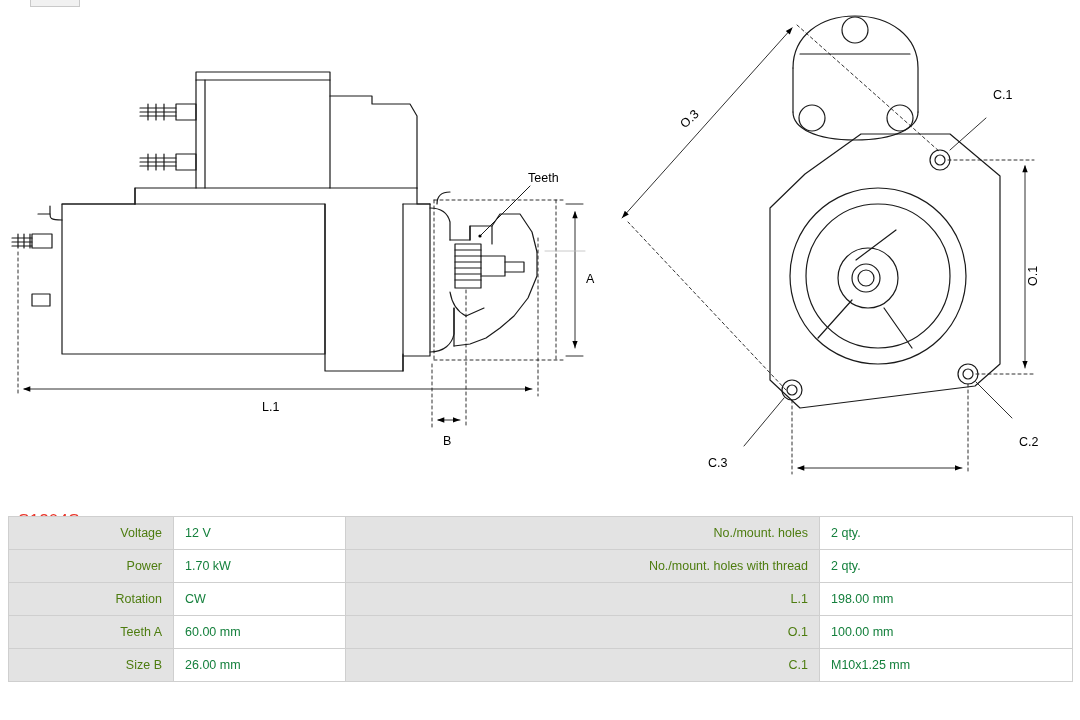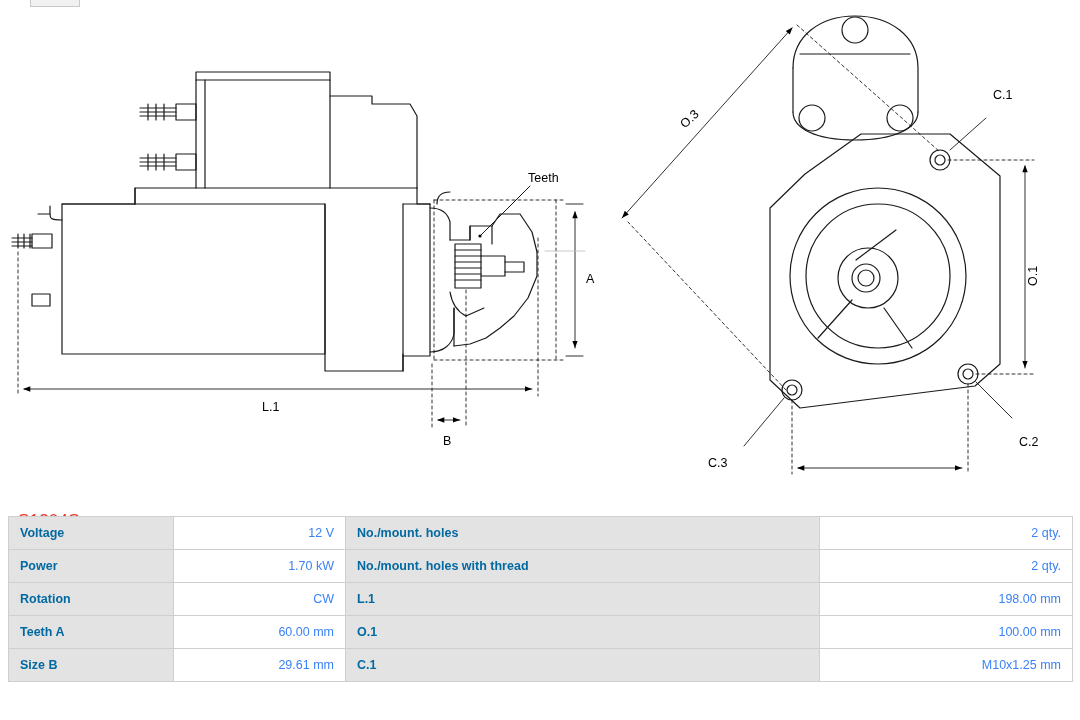--- a/index.html
+++ b/index.html
@@ -40,24 +40,24 @@
   }
   #spec-table td {
     border:1px solid #cfcfcf;
     height:33px;
     padding:0 11px;
     vertical-align:middle;
     white-space:nowrap;
     overflow:hidden;
   }
   td.lbl {
-    background:#e3e3e3; color:#0369a1; font-weight:bold;
+    background:#e3e3e3; color:#4d7c0f; text-align:right;
   }
   td.val {
-    background:#ffffff; color:#3b82f6; text-align:right;
+    background:#ffffff; color:#15803d; text-align:left;
   }
   col.c1 { width:165px; }
   col.c2 { width:172px; }
   col.c3 { width:474px; }
   col.c4 { width:253px; }
 </style>
 </head>
 <body>
 
 <div class="topbar">
@@ -232,18 +232,18 @@
       <td class="val">198.00 mm</td>
     </tr>
     <tr>
       <td class="lbl">Teeth A</td>
       <td class="val">60.00 mm</td>
       <td class="lbl">O.1</td>
       <td class="val">100.00 mm</td>
     </tr>
     <tr>
       <td class="lbl">Size B</td>
-      <td class="val">29.61 mm</td>
+      <td class="val">26.00 mm</td>
       <td class="lbl">C.1</td>
       <td class="val">M10x1.25 mm</td>
     </tr>
   </tbody>
 </table>
 
 </body></html>

